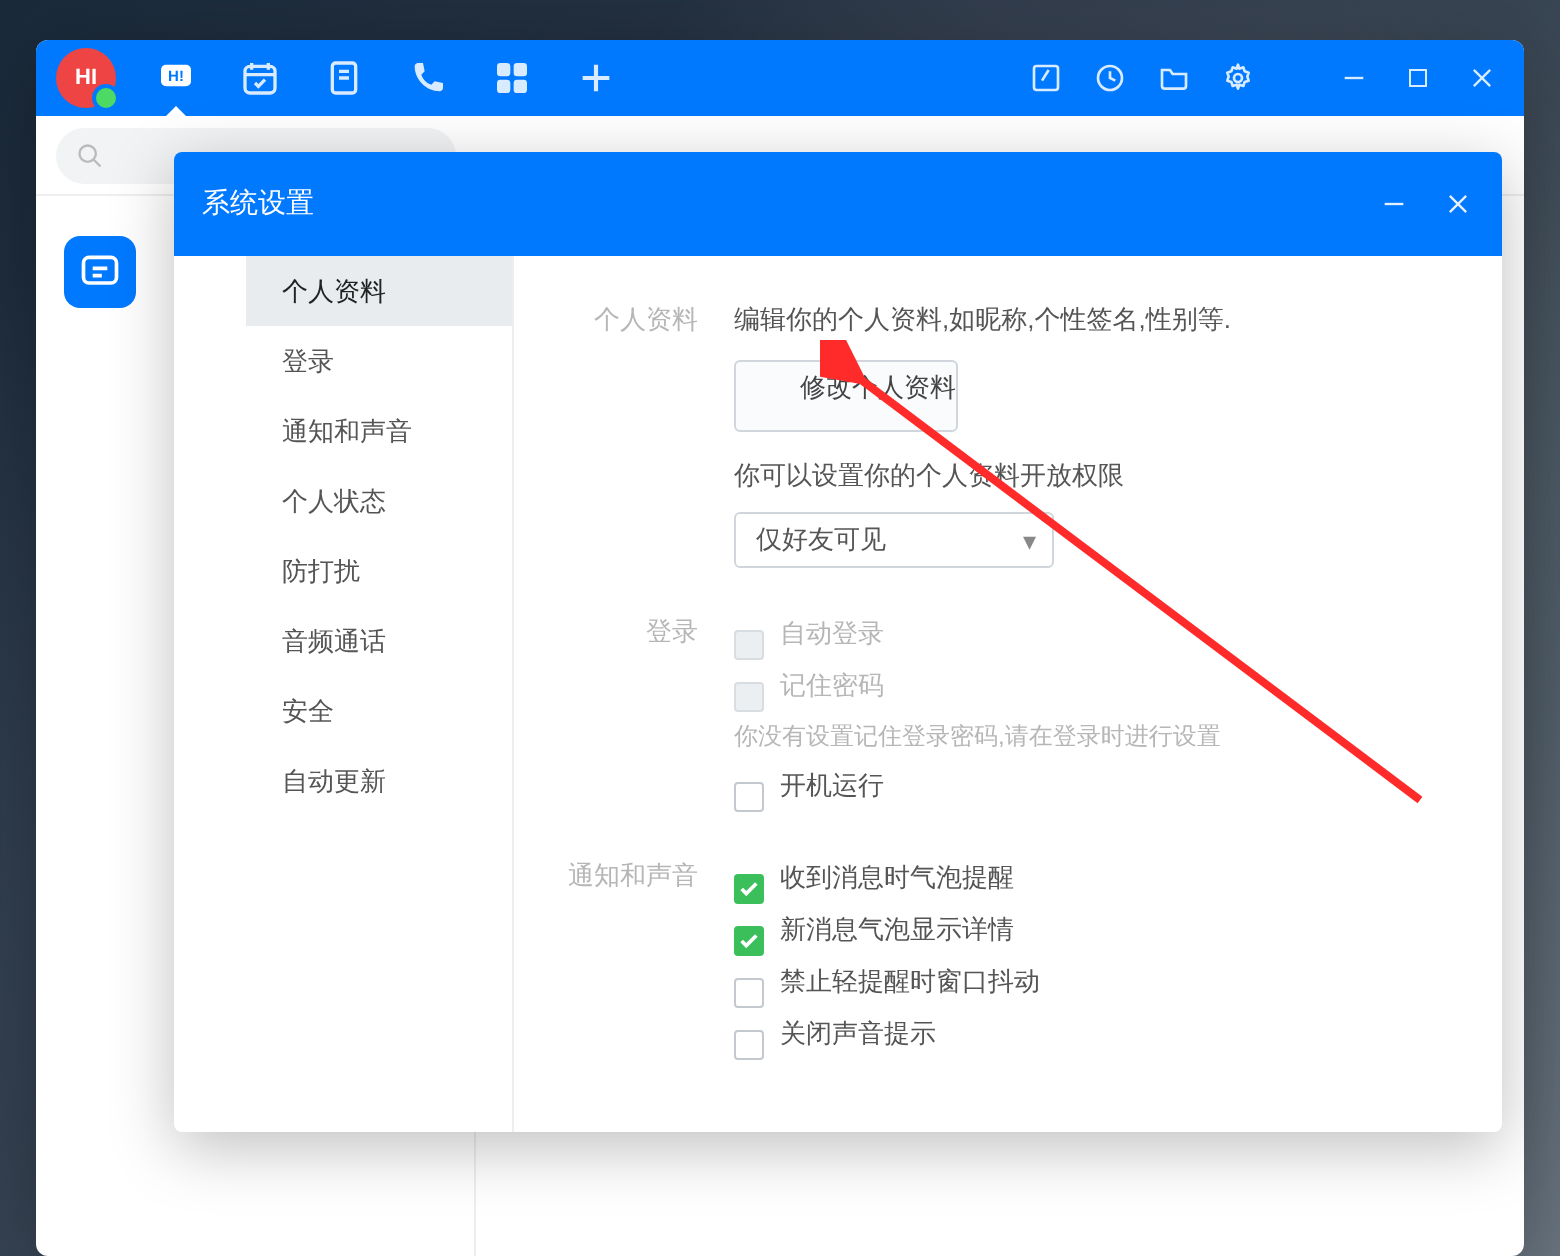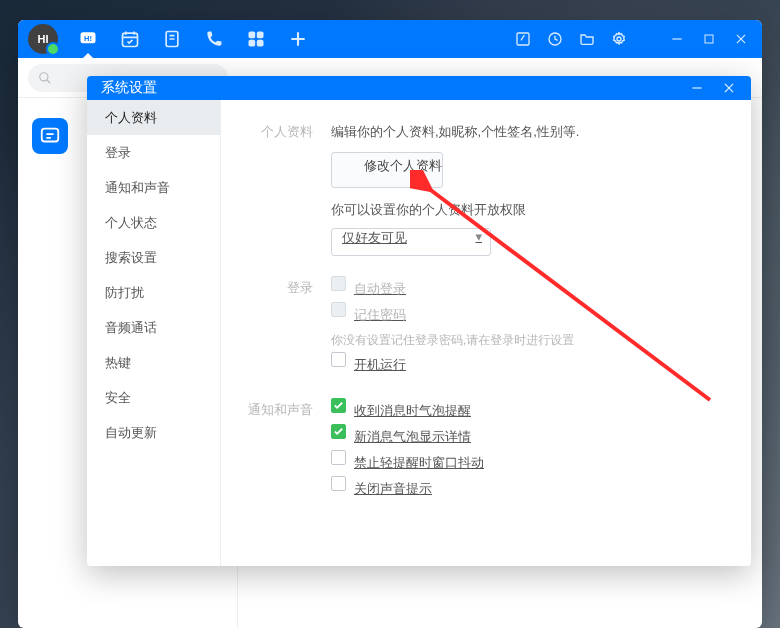--- a/index.html
+++ b/index.html
@@ -1,53 +1,53 @@
 <!DOCTYPE html>
 <html><head>
   <meta charset="utf-8">
   <style>
     * { margin:0; padding:0; box-sizing:border-box; font-family:"Microsoft YaHei","PingFang SC",sans-serif; }
     body { width:780px; height:628px; overflow:hidden; position:relative; background:#1a2530; }
     .desktop { position:absolute; inset:0; background:linear-gradient(135deg,#1a2a3a 0%,#2a3545 40%,#475560 70%,#6a7580 100%); }
     .desktop::before{content:"";position:absolute;inset:0;background:radial-gradient(circle at 70% 30%,rgba(255,255,255,.15),transparent 40%),radial-gradient(circle at 20% 80%,rgba(100,120,140,.3),transparent 50%);}
     .main-window{position:absolute;left:18px;top:20px;width:744px;height:608px;background:#fff;border-radius:6px;overflow:hidden;box-shadow:0 10px 40px rgba(0,0,0,.3);}
     .titlebar{height:38px;background:#0079ff;display:flex;align-items:center;padding:0 8px;}
-    .avatar{width:30px;height:30px;border-radius:50%;background:#404040;display:flex;align-items:center;justify-content:center;color:#fff;font-size:11px;font-weight:bold;position:relative;margin:0 10px 0 2px;}
+    .avatar{width:30px;height:30px;border-radius:50%;background:#ef4444;display:flex;align-items:center;justify-content:center;color:#fff;font-size:11px;font-weight:bold;position:relative;margin:0 10px 0 2px;}
     .avatar::after{content:"";position:absolute;right:-2px;bottom:-2px;width:10px;height:10px;border-radius:50%;background:#4cd964;border:2px solid #0079ff;}
     .tb-icons{display:flex;gap:22px;margin-left:10px;}
     .tb-ic{width:20px;height:20px;display:flex;align-items:center;justify-content:center;color:#fff;opacity:.85;cursor:pointer;position:relative;}
     .tb-ic.active{opacity:1;}
     .tb-ic.active::after{content:"";position:absolute;bottom:-9px;left:50%;transform:translateX(-50%);border:5px solid transparent;border-bottom-color:#fff;}
     .titlebar .spacer{flex:1;}
     .tb-right{display:flex;gap:14px;margin-right:4px;}
     .win-ctrl{width:18px;height:18px;display:flex;align-items:center;justify-content:center;color:#fff;opacity:.85;cursor:pointer;}
     .search-row{height:40px;display:flex;align-items:center;padding:6px 10px;border-bottom:1px solid #eee;}
     .search-box{width:200px;height:28px;background:#f1f3f5;border-radius:14px;display:flex;align-items:center;padding:0 10px;color:#bbb;}
     .body-area{display:flex;height:calc(100% - 78px);}
     .left-col{width:220px;border-right:1px solid #eee;padding-top:10px;}
     .contact{display:flex;align-items:center;gap:10px;padding:10px 14px;}
     .contact .cava{width:36px;height:36px;border-radius:8px;background:#0079ff;display:flex;align-items:center;justify-content:center;color:#fff;}
 
     .dialog{position:absolute;left:87px;top:76px;width:664px;height:490px;background:#fff;border-radius:4px;box-shadow:0 8px 32px rgba(0,0,0,.25);overflow:hidden;display:flex;flex-direction:column;}
-    .dlg-title{height:24px;background:#0079ff;color:#fff;display:flex;align-items:center;padding:0 14px;font-size:14px;}
+    .dlg-title{height:52px;background:#0079ff;color:#fff;display:flex;align-items:center;padding:0 14px;font-size:14px;}
     .dlg-title .spacer{flex:1;}
     .dlg-ctrl{width:16px;height:16px;display:flex;align-items:center;justify-content:center;cursor:pointer;opacity:.9;margin-left:16px;}
-    .dlg-body{flex:1;display:flex;overflow:hidden;}
+    .dlg-body{flex:1;display:flex;overflow:hidden;margin-left:36px;}
     .nav{width:134px;background:#fff;border-right:1px solid #eee;overflow:auto;}
     .nav-item{height:35px;display:flex;align-items:center;padding-left:18px;font-size:13px;color:#555;cursor:pointer;}
     .nav-item.sel{background:#e8ecef;color:#222;}
     .content{flex:1;overflow:auto;padding:20px 26px 20px 0;}
     .section{display:flex;margin-bottom:20px;}
     .sec-label{width:110px;text-align:right;padding-right:18px;color:#b6b6b6;font-size:13px;line-height:24px;}
     .sec-body{flex:1;font-size:13px;color:#555;}
     .sec-body p{line-height:24px;margin-bottom:6px;}
     .btn{display:inline-block;min-width:112px;height:36px;line-height:26px;text-align:right;border:1px solid #d0d6dc;border-radius:3px;background:#fafbfc;color:#444;font-size:13px;cursor:pointer;margin:2px 0 10px;}
-    .sel-box{width:160px;height:28px;border:1px solid #d0d6dc;border-radius:3px;display:flex;justify-content:space-between;padding:0 8px 0 10px;background:#fff;cursor:pointer;text-decoration:underline;}
+    .sel-box{width:160px;height:28px;border:1px solid #d0d6dc;border-radius:3px;display:flex;align-items:center;justify-content:space-between;padding:0 8px 0 10px;background:#fff;cursor:pointer;}
     .sel-box .caret{color:#888;}
-    .chk{display:flex;align-items:flex-start;gap:8px;line-height:26px;text-decoration:underline;}
+    .chk{display:flex;align-items:flex-end;gap:8px;line-height:26px;}
     .box{width:15px;height:15px;border:1px solid #c4c9cf;border-radius:2px;background:#fff;display:inline-flex;align-items:center;justify-content:center;}
     .box.dis{background:#eceff1;border-color:#d8dde2;}
     .box.on{background:#3bbf5a;border-color:#3bbf5a;}
     .box.on svg{stroke:#fff;}
     .dis-text{color:#b6b6b6;}
     .hint{color:#b6b6b6;font-size:12px;line-height:24px;}
 
     .arrow-annot{position:absolute;left:410px;top:170px;width:320px;height:250px;pointer-events:none;z-index:50;}
   </style>
 </head>
@@ -177,24 +177,22 @@
           <path d="M5 5l14 14M19 5L5 19"></path>
         </svg>
       </div>
   </div>
   <div class="dlg-body">
     <div class="nav">
       <div class="nav-item sel">个人资料</div>
       <div class="nav-item">登录</div>
       <div class="nav-item">通知和声音</div>
       <div class="nav-item">个人状态</div>
-      <div class="nav-item">搜索设置</div>
       <div class="nav-item">防打扰</div>
       <div class="nav-item">音频通话</div>
-      <div class="nav-item">热键</div>
       <div class="nav-item">安全</div>
       <div class="nav-item">自动更新</div>
     </div>
     <div class="content">
       <div class="section">
         <div class="sec-label">个人资料</div>
         <div class="sec-body">
           <p>编辑你的个人资料,如昵称,个性签名,性别等.</p>
           <div class="btn">修改个人资料</div>
           <p>你可以设置你的个人资料开放权限</p>

